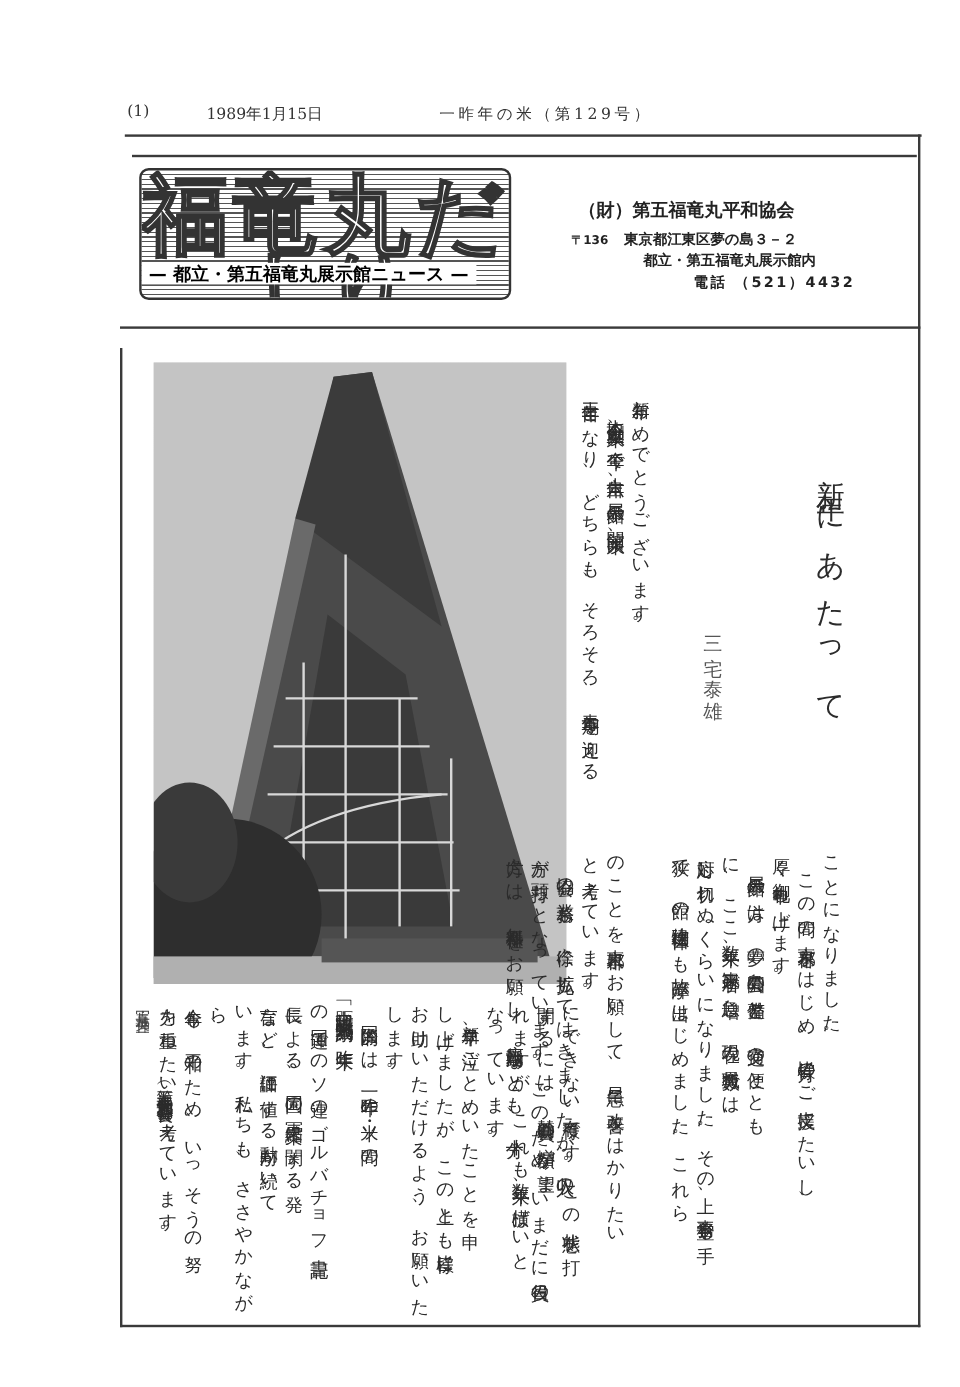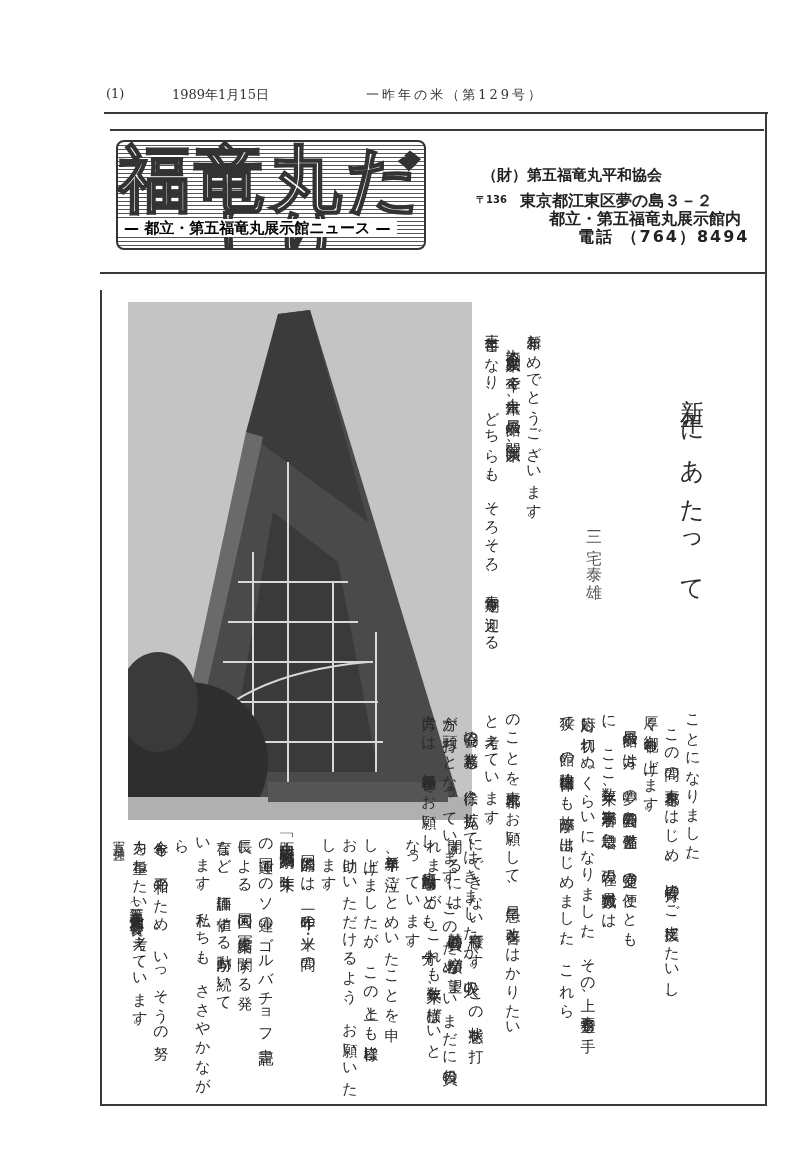--- a/index.html
+++ b/index.html
@@ -26,21 +26,21 @@
     font-family: "DejaVu Sans", sans-serif; font-size: 72px; letter-spacing: 4px; color: #fff;
     -webkit-text-stroke: 2px #333; font-weight: bold; line-height: 62px;
   }
   .logo-sub {
     position: absolute; left: 0; right: 0; top: 74px; height: 24px; text-align: left;
     font-family: "DejaVu Sans", sans-serif; font-size: 15px; font-weight: bold; color: #000000;
     line-height: 24px;
   }
   .logo-sub span.bg { background: #fff; padding: 0 6px; }
 
-  .org { font-family: "DejaVu Sans", sans-serif; font-size: 16px; color: #222; white-space: nowrap; font-weight: bold; }
+  .org { font-family: "DejaVu Sans", sans-serif; font-size: 12px; color: #222; white-space: nowrap; font-weight: bold; }
 
   .photo {
     left: 128px; top: 302px; width: 344px; height: 518px; background: linear-gradient(#c8c8c8, #bdbdbd);
     overflow: hidden;
   }
   .photo svg { width: 100%; height: 100%; display: block; }
 
   .vtext {
     writing-mode: vertical-rl; text-orientation: upright; font-size: 15px; line-height: 21px;
     letter-spacing: 1.5px; color: #2b2b2b; font-family: "DejaVu Sans", sans-serif;
@@ -65,22 +65,22 @@
 <div class="abs header-sep"></div>
 
 <div class="abs logo-box">
   <div class="logo-title">福竜丸だより</div>
   <div class="logo-sub"><span class="bg">— 都立・第五福竜丸展示館ニュース —</span></div>
 </div>
 
 <div class="abs org" style="left:482px; top:166px; font-size:15px;">（財）第五福竜丸平和協会</div>
 <div class="abs org" style="left:476px; top:193px; font-size:10px;">〒136</div>
 <div class="abs org" style="left:520px; top:191px;">東京都江東区夢の島３－２</div>
-<div class="abs org" style="left:549px; top:209px;">都立・第五福竜丸展示館内</div>
-<div class="abs org" style="left:578px; top:227px; letter-spacing:2px;">電話 （764）8494</div>
+<div class="abs org" style="left:536px; top:209px;">都立・第五福竜丸展示館内</div>
+<div class="abs org" style="left:578px; top:227px; letter-spacing:2px;">電話 （521）4432</div>
 
 <div class="abs photo">
   <svg viewBox="0 0 344 518" preserveAspectRatio="none">
     <rect x="0" y="0" width="344" height="518" fill="#c4c4c4"></rect>
 
     <polygon points="150,12 182,8 330,495 45,495" fill="#4a4a4a"></polygon>
     <polygon points="150,12 182,8 240,220 118,130" fill="#3b3b3b"></polygon>
 
     <polygon points="118,130 135,135 60,470 45,470" fill="#6a6a6a"></polygon>
 

